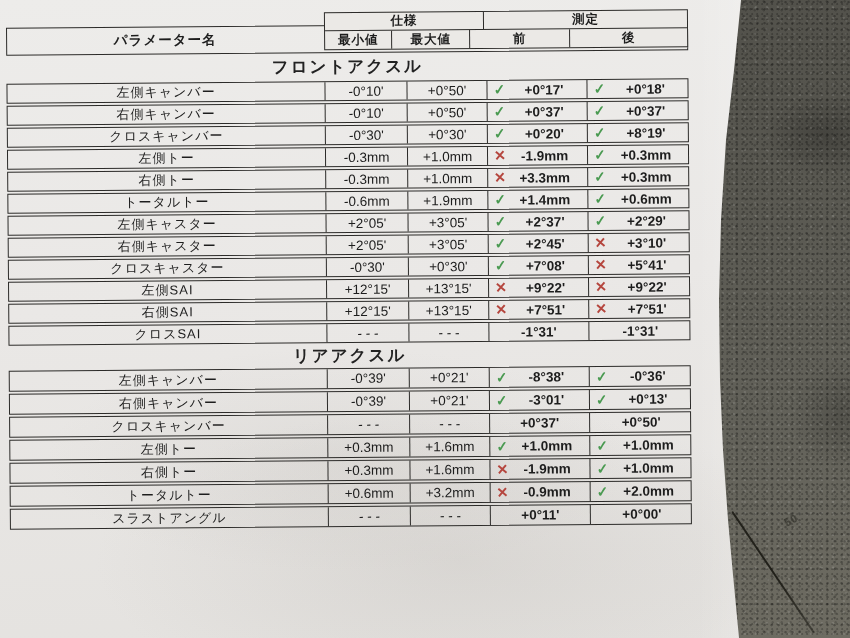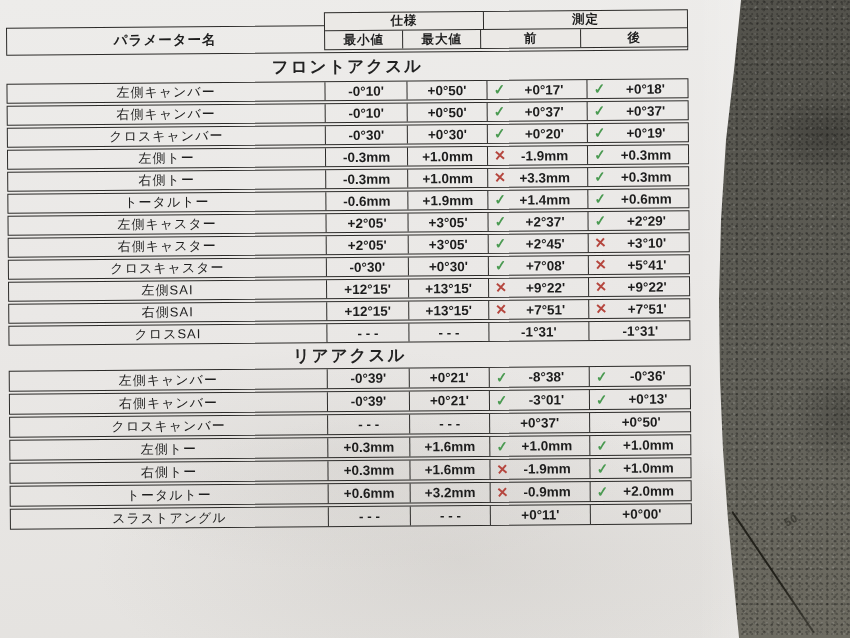--- a/index.html
+++ b/index.html
@@ -67,21 +67,21 @@
     display:flex;flex-direction:column;
   }
   .hdr-row1{display:flex;height:18px;border-bottom:1.6px solid #2c2b29;}
   .hdr-row2{display:flex;flex:1;}
   .hcell{
     display:flex;align-items:center;justify-content:center;
     font-size:12.5px;font-weight:bold;letter-spacing:1px;
   }
   .h-spec{width:159px;border-right:1.6px solid #2c2b29;}
   .h-meas{flex:1;}
-  .h-min{width:78px;border-right:1.6px solid #2c2b29;}
+  .h-min{width:67px;border-right:1.6px solid #2c2b29;}
   .h-max{width:78px;border-right:1.6px solid #2c2b29;}
   .h-before{width:100px;border-right:1.6px solid #2c2b29;}
   .h-after{flex:1;}
   
   .section-title{
     position:absolute;left:0;width:682px;text-align:center;
     font-size:16.5px;font-weight:bold;letter-spacing:2px;color:#222;
   }
   .t-front{top:56px;}
   .t-rear{top:345px;}
@@ -93,21 +93,21 @@
     display:grid;grid-template-columns:318px 82px 80px 100px 102px;
     height:20px;margin-bottom:2px;border:1.6px solid #2c2b29;
   }
   .rows-rear .row{height:21px;}
   .cell{
     position:relative;display:flex;align-items:center;justify-content:center;
     border-right:1.6px solid #2c2b29;overflow:hidden;
   }
   .cell:last-child{border-right:none;}
   .c-param{font-size:13px;letter-spacing:1px;}
-  .c-min,.c-max{font-size:13.5px;font-weight:bold;}
+  .c-min,.c-max{font-size:13.5px;font-weight:normal;}
   .c-meas{font-size:13.5px;font-weight:bold;}
   .c-meas .val{width:100%;text-align:center;}
   .c-meas.with-icon .val{padding-left:14px;}
   .status{
     position:absolute;left:6px;top:50%;transform:translateY(-54%) rotate(-4deg);
     font-size:14px;font-weight:bold;line-height:1;
   }
 </style>
 </head>
 <body>
@@ -169,21 +169,21 @@
   <div class="row">
     <div class="cell c-param">クロスキャンバー</div>
     <div class="cell c-min">-0°30'</div>
     <div class="cell c-max">+0°30'</div>
     <div class="cell c-meas c-before with-icon">
       <span class="status" style="color: rgb(74, 154, 81);">✓</span>
       <span class="val">+0°20'</span>
     </div>
     <div class="cell c-meas c-after with-icon">
       <span class="status" style="color: rgb(74, 154, 81);">✓</span>
-      <span class="val">+0°19'</span>
+      <span class="val">+8°19'</span>
     </div>
   </div>
 
   <div class="row">
     <div class="cell c-param">左側トー</div>
     <div class="cell c-min">-0.3mm</div>
     <div class="cell c-max">+1.0mm</div>
     <div class="cell c-meas c-before with-icon">
       <span class="status" style="color: rgb(181, 70, 62);">✕</span>
       <span class="val">-1.9mm</span>

